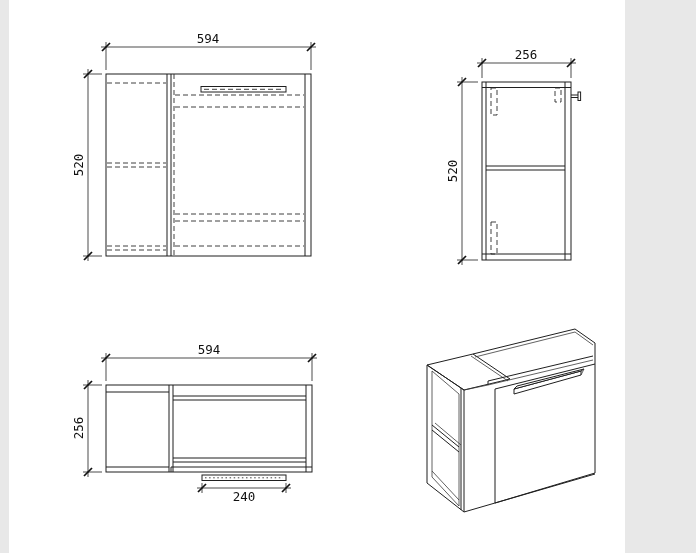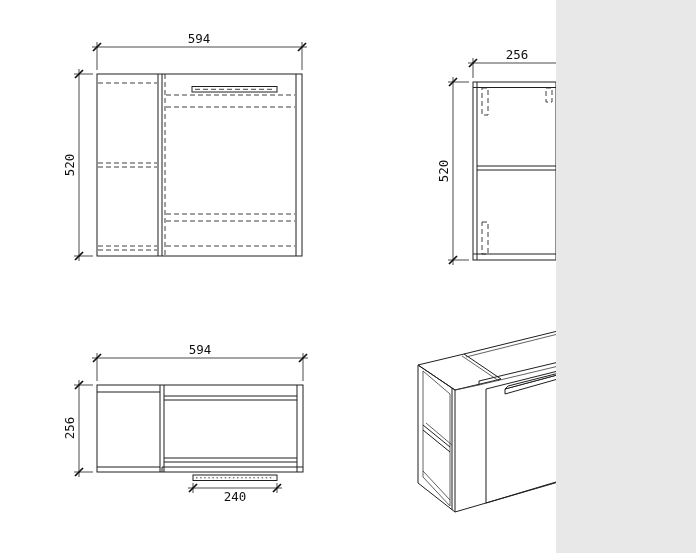--- a/index.html
+++ b/index.html
@@ -1,19 +1,19 @@
 <!DOCTYPE html>
 <html><head>
 <meta charset="utf-8">
 <style>
   html, body { margin:0; padding:0; }
   body { background:#e8e8e8; font-family:"Liberation Sans", sans-serif; }
   .canvas {
-    position:relative; width:556px; height:553px;
-    background:#ffffff; overflow:hidden;
+    position:relative; width:616px; height:553px;
+    background:#ffffff; overflow:hidden;margin-left:9px;
   }
   svg { display:block; }
   .ln   { stroke:#1f1f1f; stroke-width:1; fill:none; }
   .thin { stroke:#3a3a3a; stroke-width:0.8; fill:none; }
   .hid  { stroke:#2a2a2a; stroke-width:0.9; fill:none; stroke-dasharray:5,3; }
   .dot  { stroke:#2a2a2a; stroke-width:0.9; fill:none; stroke-dasharray:1.5,2.6; }
   .dim  { stroke:#2a2a2a; stroke-width:0.85; fill:none; }
   .tick { stroke:#111; stroke-width:1.7; fill:none; }
   .fillw{ fill:#ffffff; }
   text.dimtxt {

